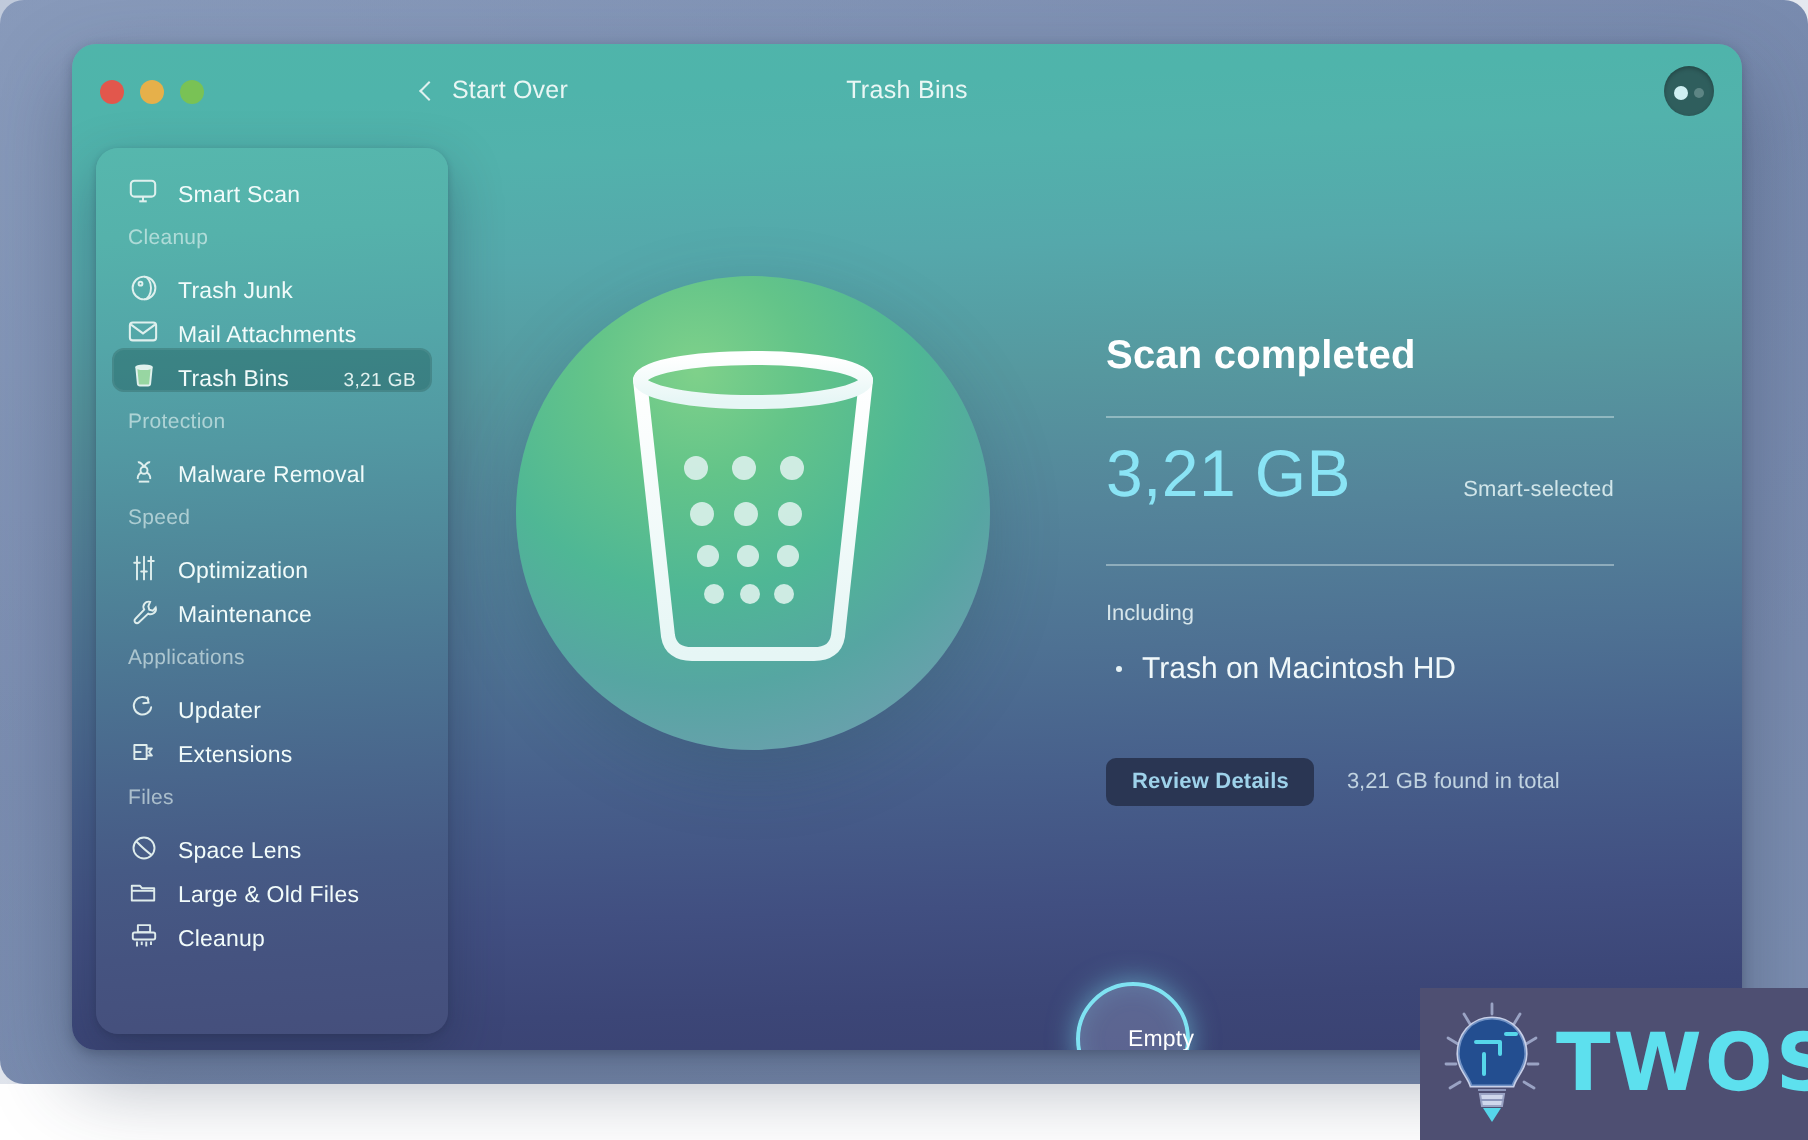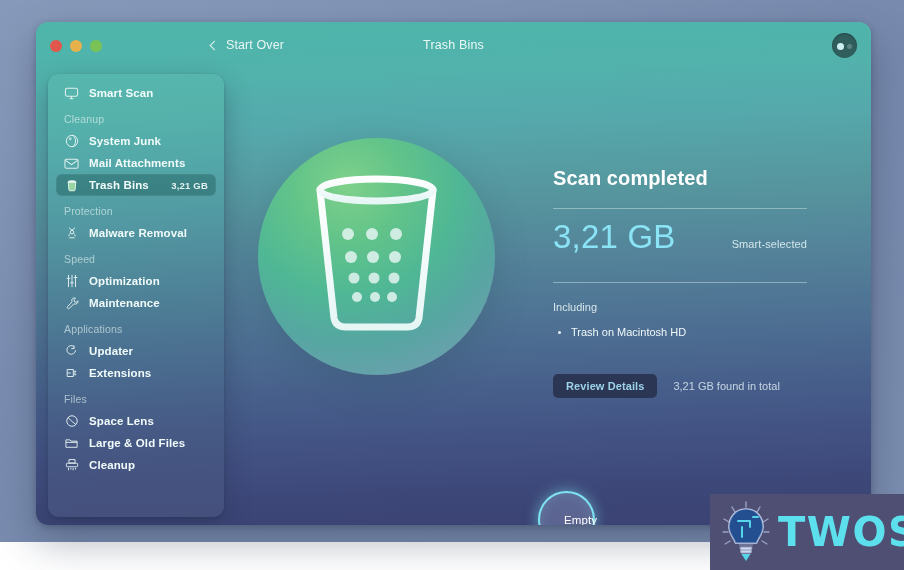--- a/index.html
+++ b/index.html
@@ -11,20 +11,21 @@
     font-family: "Liberation Sans", sans-serif;
   }
 
   
   #desktop {
     position: relative;
     width: 904px;
     height: 542px;
     background:
       radial-gradient(ellipse 900px 600px at 10% 10%, #8496b7 0%, #7d8fb2 40%, #7587ab 100%);
+    border-radius: 12px;
   }
   #desktop::after{
     content:"";
     position:absolute; inset:0;
     background: linear-gradient(160deg, rgba(140,158,190,.55) 0%, rgba(120,140,175,.15) 45%, rgba(132,150,182,.45) 100%);
     pointer-events:none;
   }
 
   
   #app-window {
@@ -148,24 +149,23 @@
         #454f7c 100%);
     box-shadow: 0 10px 26px rgba(32,42,70,.35), 0 1px 3px rgba(30,40,64,.25);
     overflow: hidden;
   }
 
   .nav-row {
     position: relative;
     height: 22px;
     margin: 0 8px;
     display: flex;
-    align-items: center;
+    align-items: flex-end;
     border-radius: 6px;
     padding: 0 8px 0 7px;
-    font-weight: bold;
   }
   .nav-row.selected {
     background: rgba(20,78,76,.38);
     box-shadow: inset 0 0 0 1px rgba(255,255,255,.06);
   }
   .nav-icon {
     width: 17px; height: 17px;
     margin-right: 9px;
     flex: 0 0 17px;
     display: flex; align-items: center; justify-content: center;
@@ -253,21 +253,21 @@
     color: #e2eff2;
     font-size: 11px;
     opacity: .92;
   }
   #including-list {
     list-style: none;
     margin-top: 9px;
   }
   #including-list li {
     color: #f0f8fa;
-    font-size: 11px;
+    font-size: 15px;
     display: flex;
     align-items: center;
     gap: 10px;
     margin-top: 13px;
   }
   #including-list li .bullet {
     width: 3px; height: 3px; border-radius: 50%;
     background: #e6f2f5;
     flex: 0 0 3px;
     margin-left: 5px;
@@ -441,21 +441,21 @@
         </div>
         <div class="nav-group">Cleanup</div>
         <div class="nav-row">
           <span class="nav-icon">
             <svg width="14" height="14" viewBox="0 0 16 16" fill="none" stroke="currentColor" stroke-width="1.1">
               <path d="M8 1.5 a6.5 6.5 0 1 0 0 13 a6.5 6.5 0 0 0 0 -13 z"></path>
               <path d="M8 1.5 a4 6.5 0 0 1 0 13"></path>
               <circle cx="6" cy="5.5" r="1.1"></circle>
             </svg>
           </span>
-          <span class="nav-label">System Junk</span>
+          <span class="nav-label">Trash Junk</span>
         </div>
         <div class="nav-row">
           <span class="nav-icon">
             <svg width="15" height="15" viewBox="0 0 16 16" fill="none" stroke="currentColor" stroke-width="1.1">
               <rect x="1" y="3.5" width="14" height="9.5" rx="1.6"></rect>
               <path d="M1.6 4.6 L8 9.3 L14.4 4.6"></path>
             </svg>
           </span>
           <span class="nav-label">Mail Attachments</span>
         </div>

